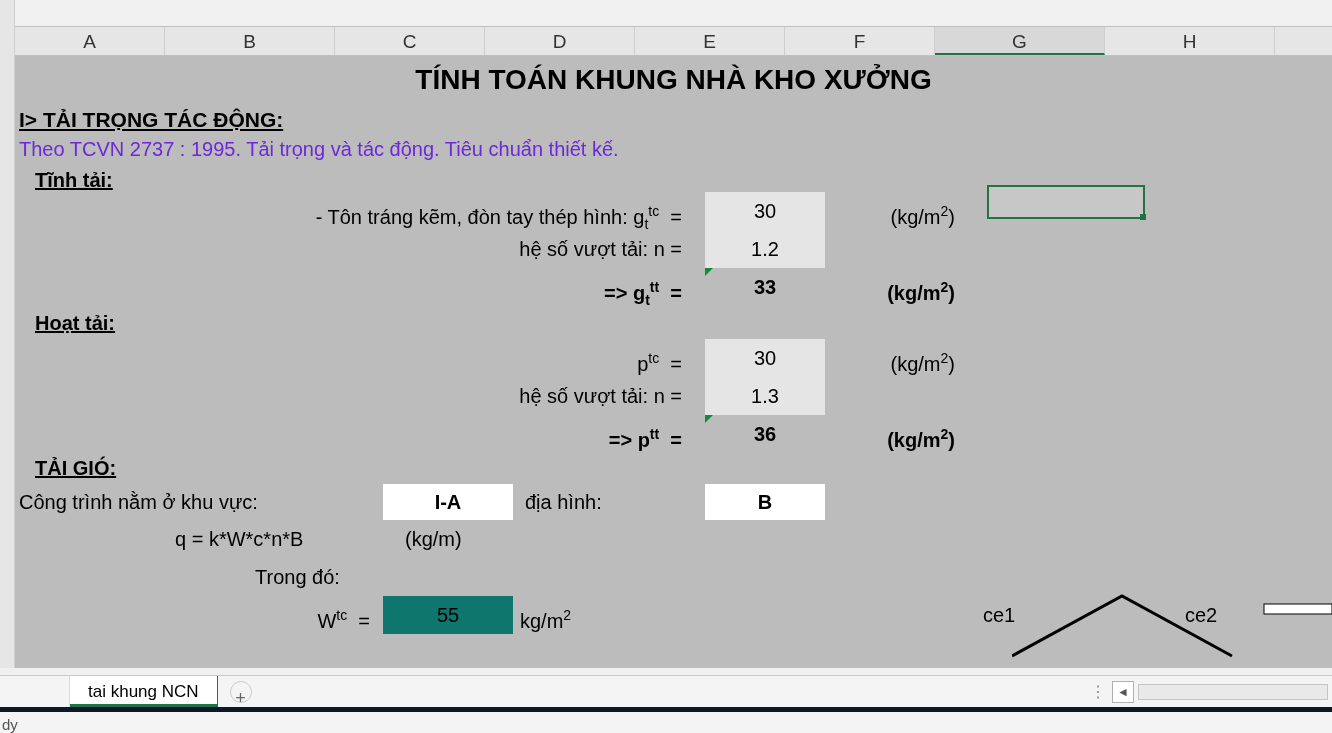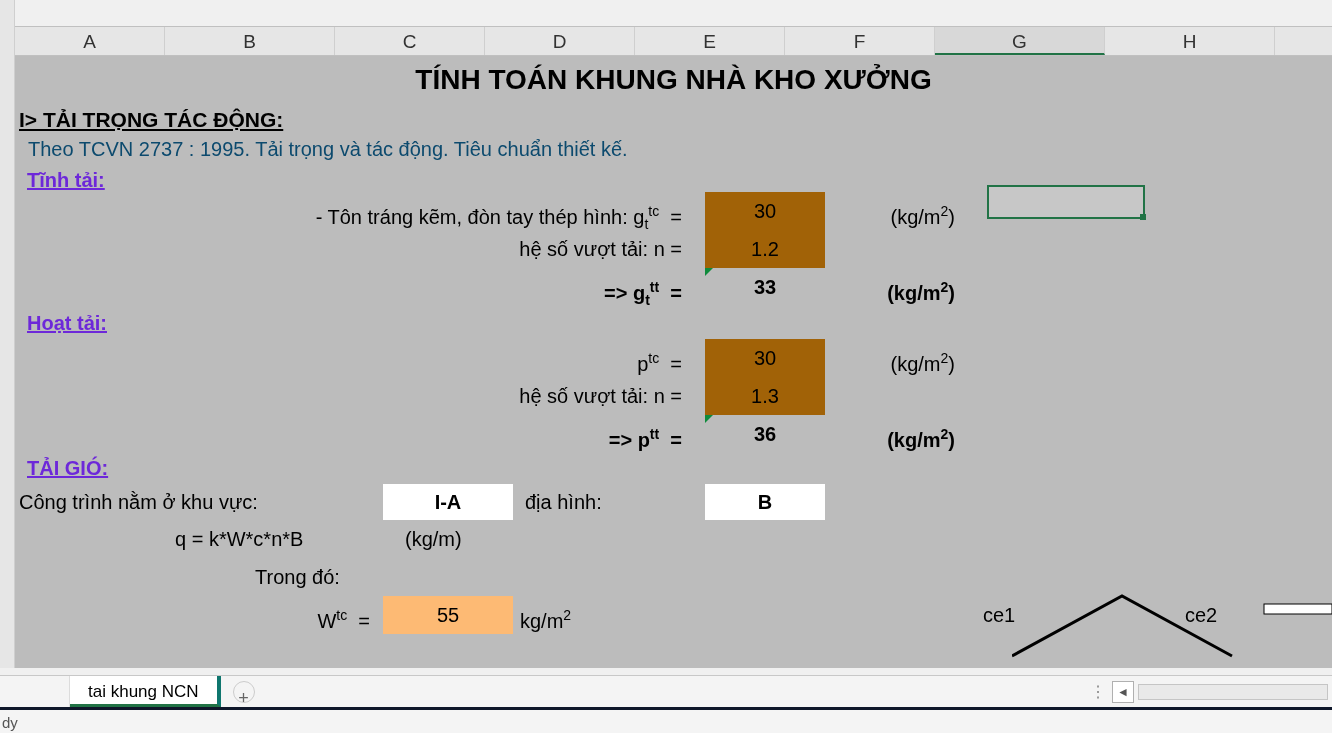--- a/index.html
+++ b/index.html
@@ -63,30 +63,30 @@
   }
 
   .section-h {
     font-weight: bold;
     text-decoration: underline;
     font-size: 21px;
     padding-left: 4px;
     color: #000;
   }
   .section-red {
-    color: #6d28d9;
+    color: #000000;
     font-weight: bold;
     text-decoration: underline;
     font-size: 20px;
-    padding-left: 12px;
+    padding-left: 20px;
   }
   .body-text {
     font-size: 20px;
-    color: #0c4a6e;
-    padding-left: 13px;
+    color: #6d28d9;
+    padding-left: 4px;
   }
 
   .row {
     position: relative;
     height: 38px;
     line-height: 38px;
     font-size: 20px;
   }
   .lbl-right {
     position: absolute;
@@ -94,21 +94,21 @@
     width: 520px;
     text-align: right;
   }
   .val-cell {
     position: absolute;
     left: 690px;
     width: 120px;
     text-align: center;
   }
   .val-white {
-    background: #a16207;
+    background: #e5e5e5;
   }
   .unit-cell {
     position: absolute;
     left: 820px;
     width: 120px;
     text-align: right;
   }
   .bold { font-weight: bold; }
 
   .green-tick::before {
@@ -157,21 +157,21 @@
     align-items: stretch;
   }
   .tabbar .spacer-left {
     width: 70px;
     border-right: 1px solid #dcdcdc;
   }
   .tabbar .tab {
     padding: 0 18px;
     font-size: 17px;
     line-height: 32px;
-    border-right: 4px solid #0f766e;
+    border-right: 1px solid #0f766e;
     border-bottom: 3px solid #217346;
     background: #ffffff;
   }
   .tabbar .addtab {
     width: 46px;
     text-align: center;
     line-height: 32px;
     font-size: 18px;
     color: #666;
     border: 1px solid #ccc;
@@ -200,21 +200,21 @@
     background: #e9e9e9;
     border: 1px solid #c5c5c5;
   }
 
   
   .statusbar {
     position: absolute;
     left: 0; right: 0; bottom: 0;
     height: 26px;
     background: #f4f4f4;
-    border-top: 3px solid #0f172a;
+    border-top: 5px solid #0f172a;
     font-size: 15px;
     color: #555;
     line-height: 26px;
     padding-left: 2px;
   }
 
   
   .roof {
     position: absolute;
     right: 0; bottom: 2px;
@@ -320,21 +320,21 @@
     <div style="position:absolute; left:160px;">q = k*W*c*n*B</div>
     <div style="position:absolute; left:390px;">(kg/m)</div>
   </div>
   <div class="row">
     <div style="position:absolute; left:240px;">Trong đó:</div>
   </div>
   <div class="row">
     <div style="position:absolute; left:275px; text-align:right; width:80px;">
       <span>W</span><span class="sup">tc</span>&nbsp;&nbsp;<span>=</span>
     </div>
-    <div style="position:absolute; left:368px; width:130px; text-align:center; background:#fdba74;">55</div>
+    <div style="position:absolute; left:368px; width:130px; text-align:center; background:#0f766e;">55</div>
     <div style="position:absolute; left:505px;">
       <span>kg/m</span><span class="sup">2</span>
     </div>
     <div style="position:absolute; left:940px;margin-left:28px;">ce1</div>
     <div style="position:absolute; left:1170px;">ce2</div>
   </div>
 
   <svg class="roof" viewBox="0 0 320 80">
     <polyline points="0,70 110,10 220,70" fill="none" stroke="#000" stroke-width="3"></polyline>
     <line x1="252" y1="22" x2="320" y2="22" stroke="#000" stroke-width="2"></line>

